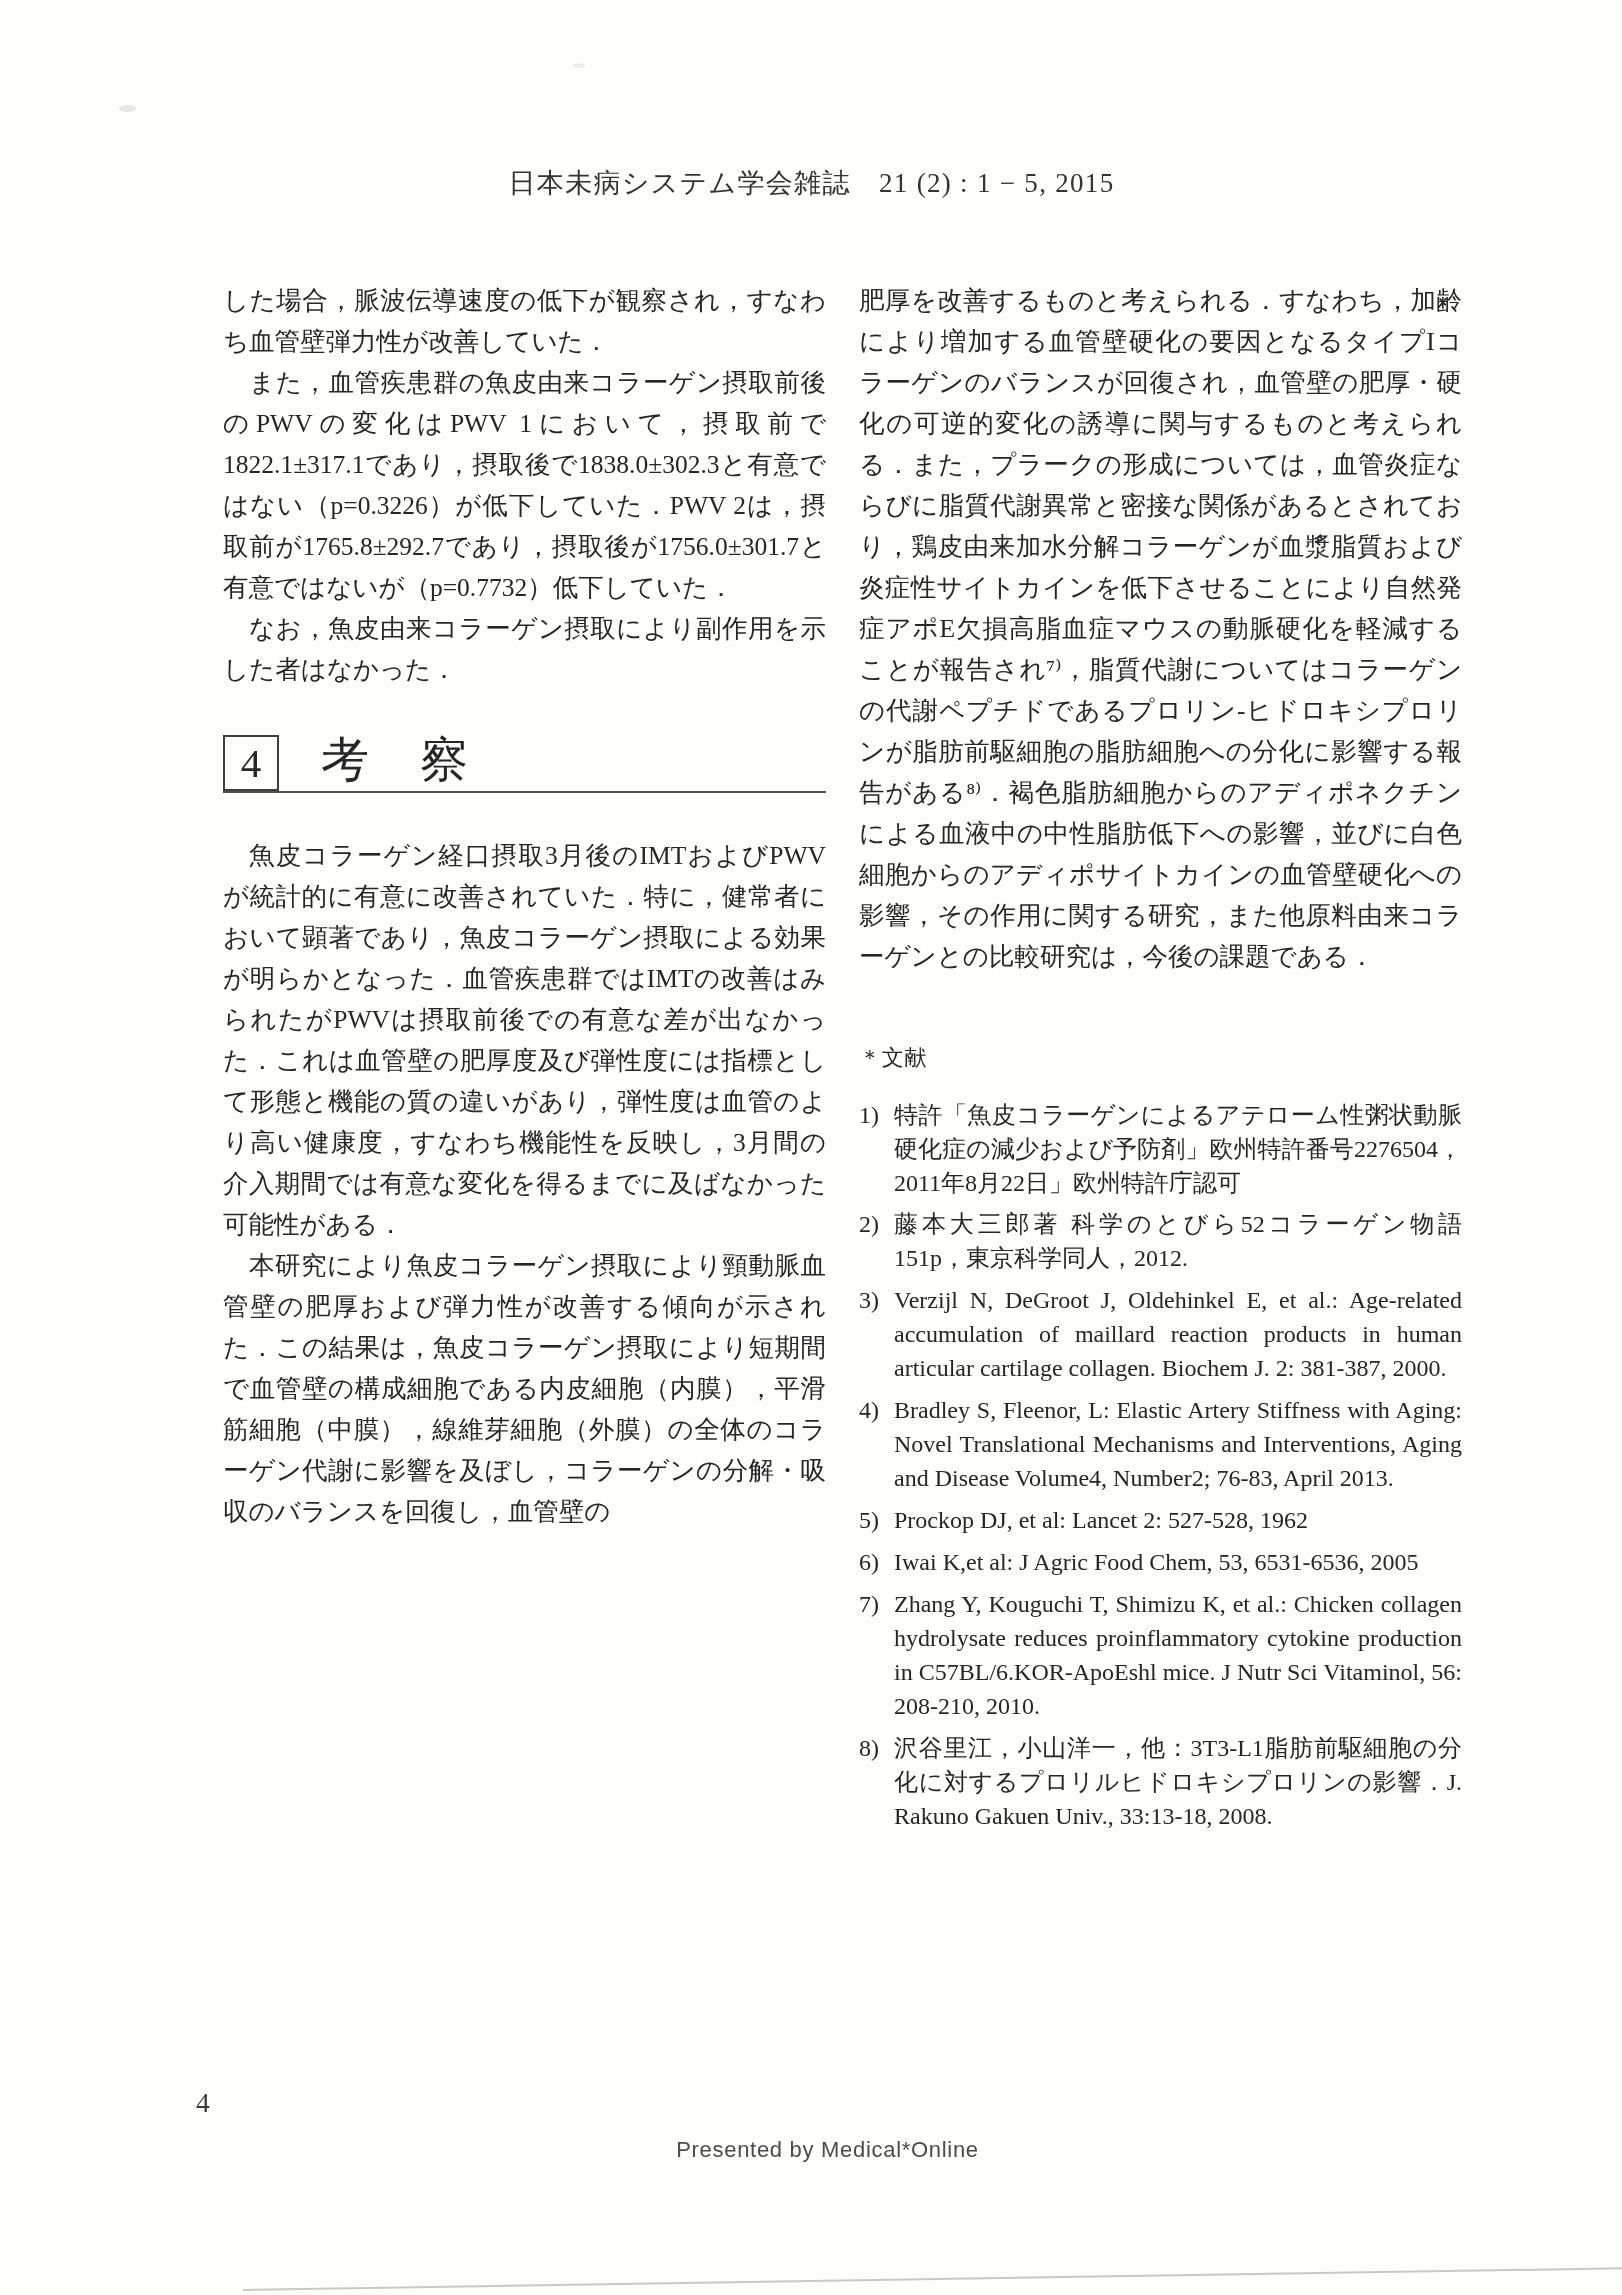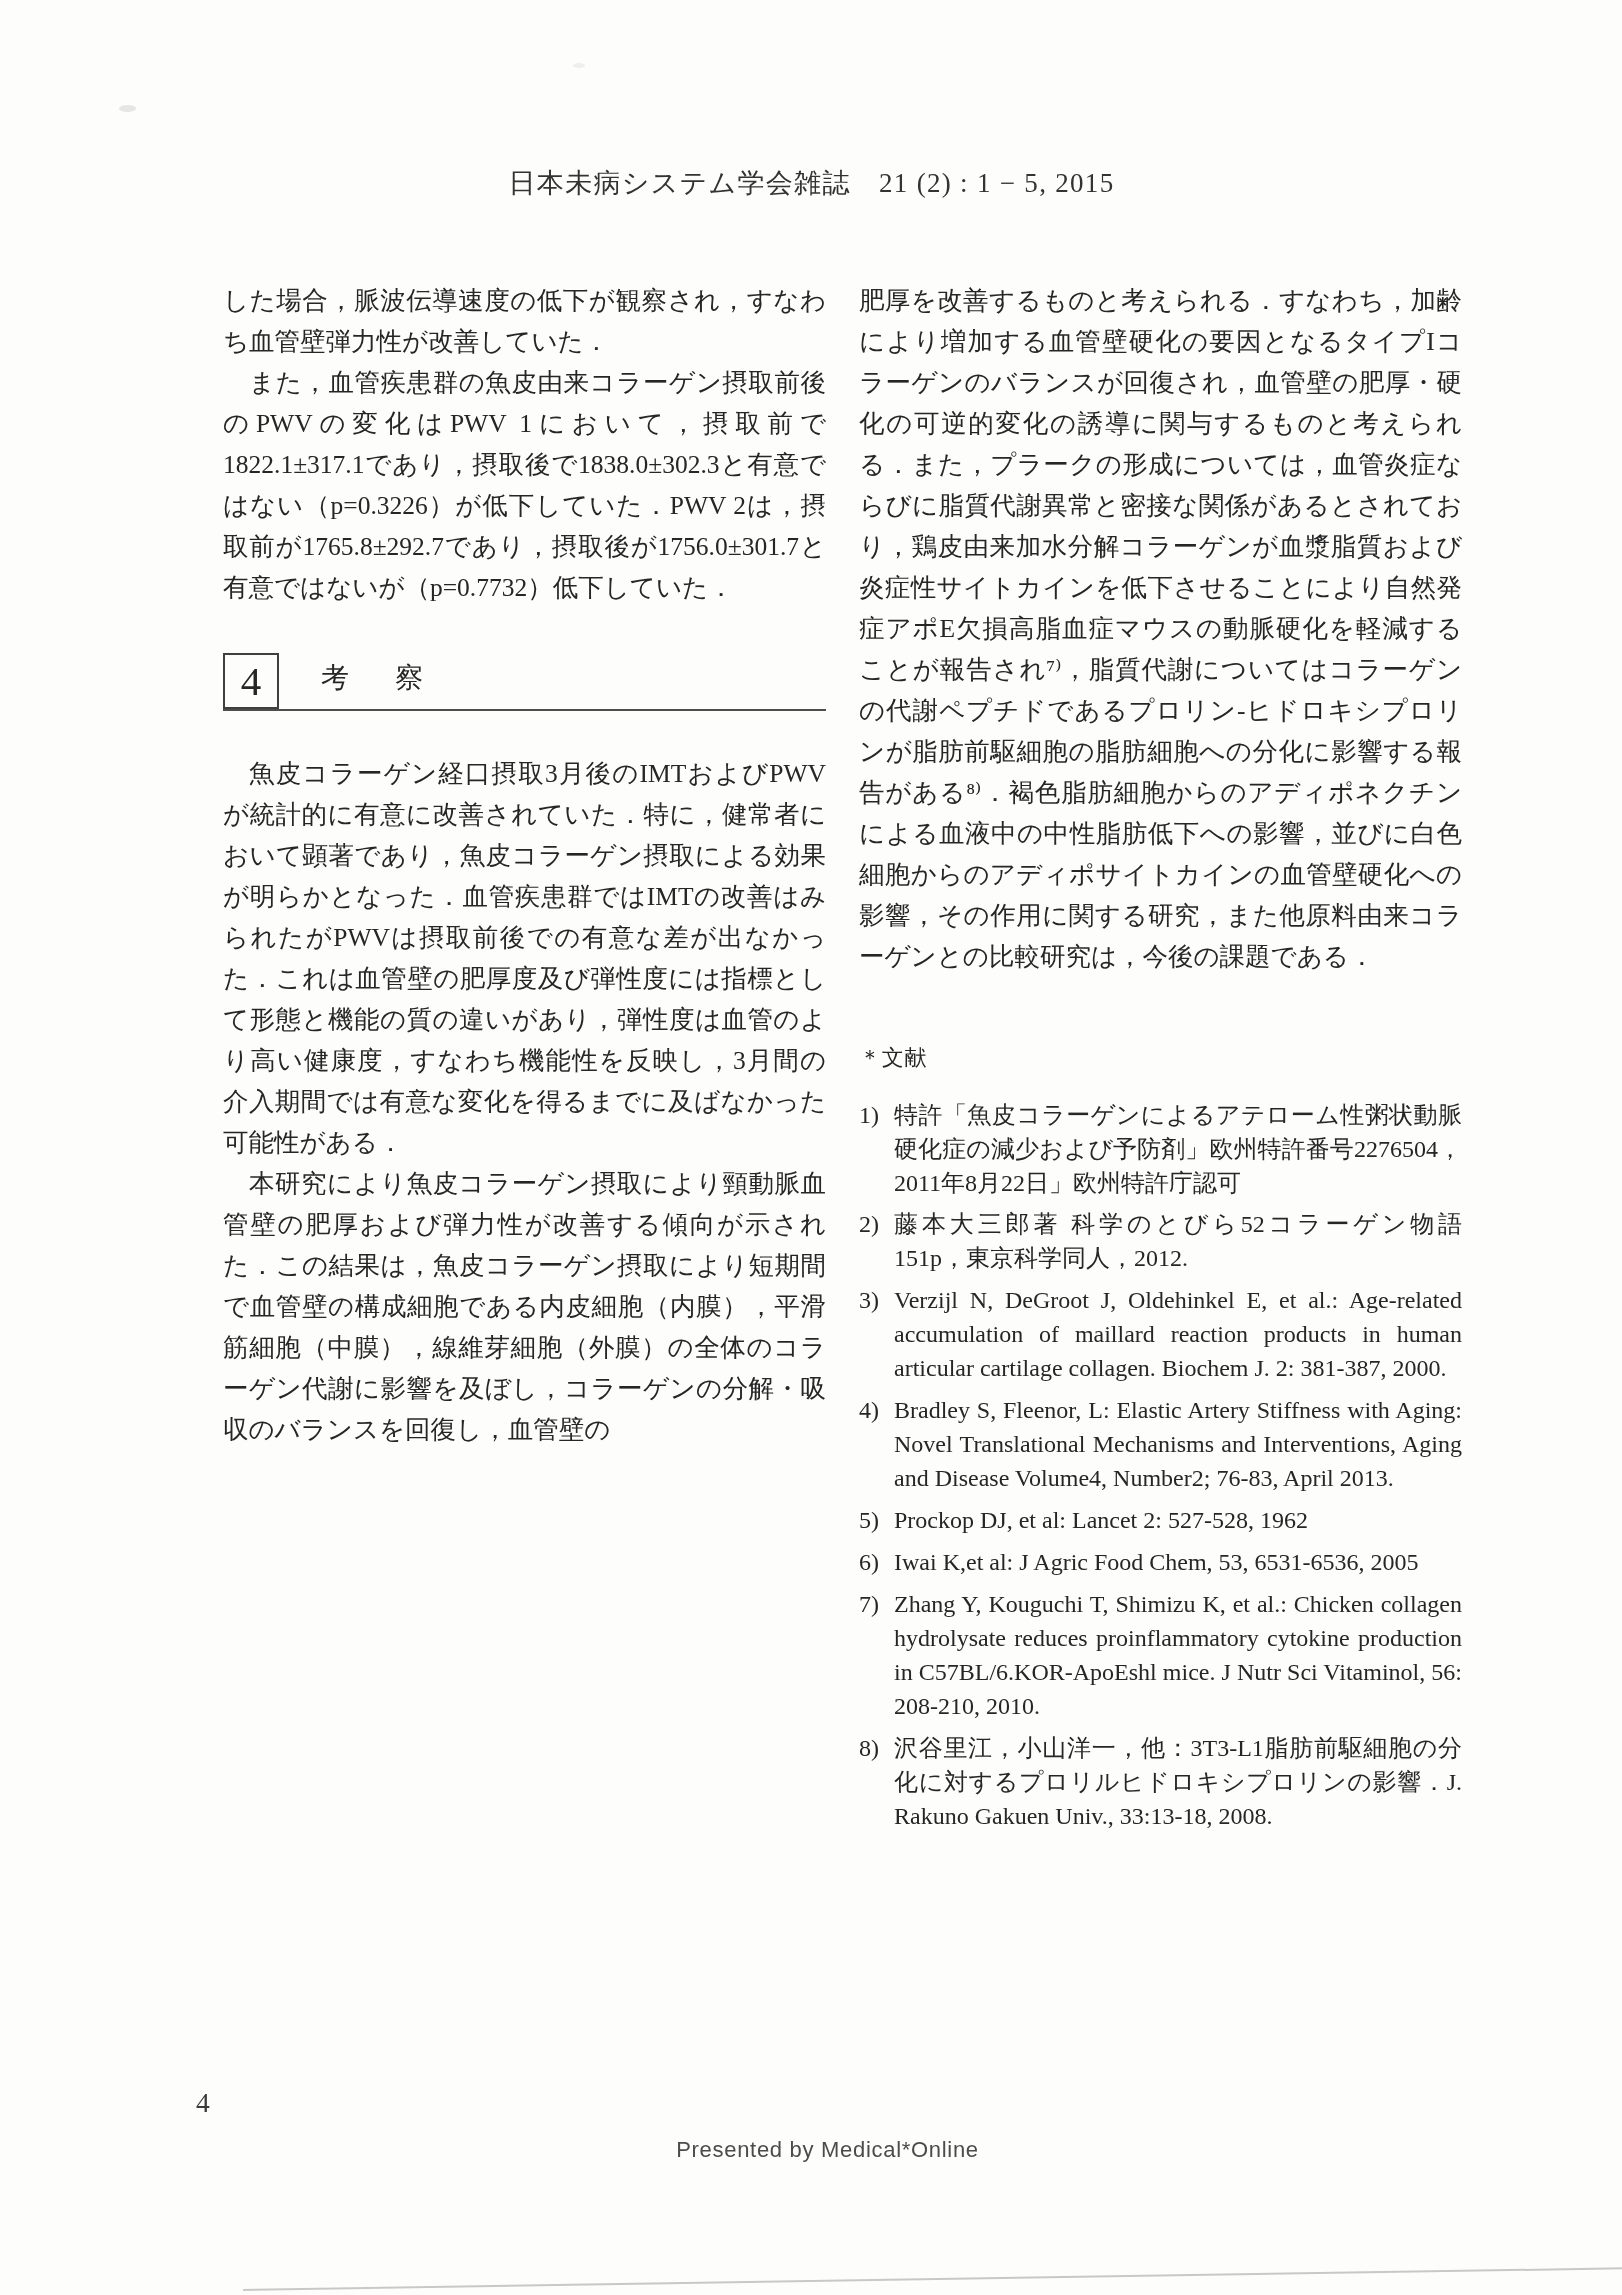--- a/index.html
+++ b/index.html
@@ -38,21 +38,21 @@
   .secnum-box{
     width:56px;height:56px;
     border:2px solid #3f3f3f;
     display:flex;align-items:center;justify-content:center;
     font-size:41px;line-height:1;
     box-sizing:border-box;
     align-self:flex-end;
   }
   .sectitle{
     margin-left:42px;
-    font-size:28px;
+    font-size:48px;
     letter-spacing:19.6px;
     line-height:1;
   }
   .refs-heading{
     margin-top:60px;
     font-size:22px;
     letter-spacing:0.7px;
   }
   .ref-list{margin-top:19.6px;}
   .ref{
@@ -94,20 +94,21 @@
 <div class="page">
 
   <div class="speck1"></div>
   <div class="speck2"></div>
 
   <div class="journal-header">日本未病システム学会雑誌　21 (2) : 1 − 5, 2015</div>
 
   <div class="col col-left">
     <p class="noindent">した場合，脈波伝導速度の低下が観察され，すなわち血管壁弾力性が改善していた．</p>
     <p class="indent">また，血管疾患群の魚皮由来コラーゲン摂取前後のPWVの変化はPWV 1において，摂取前で1822.1±317.1であり，摂取後で1838.0±302.3と有意ではない（p=0.3226）が低下していた．PWV 2は，摂取前が1765.8±292.7であり，摂取後が1756.0±301.7と有意ではないが（p=0.7732）低下していた．</p>
+    <p class="indent">なお，魚皮由来コラーゲン摂取により副作用を示した者はなかった．</p>
 
     <div class="section-heading">
       <span class="secnum-box">
           <span>4</span>
         </span>
       <span class="sectitle">考 察</span>
     </div>
 
     <p class="indent">魚皮コラーゲン経口摂取3月後のIMTおよびPWVが統計的に有意に改善されていた．特に，健常者において顕著であり，魚皮コラーゲン摂取による効果が明らかとなった．血管疾患群ではIMTの改善はみられたがPWVは摂取前後での有意な差が出なかった．これは血管壁の肥厚度及び弾性度には指標として形態と機能の質の違いがあり，弾性度は血管のより高い健康度，すなわち機能性を反映し，3月間の介入期間では有意な変化を得るまでに及ばなかった可能性がある．</p>
     <p class="indent">本研究により魚皮コラーゲン摂取により頸動脈血管壁の肥厚および弾力性が改善する傾向が示された．この結果は，魚皮コラーゲン摂取により短期間で血管壁の構成細胞である内皮細胞（内膜），平滑筋細胞（中膜），線維芽細胞（外膜）の全体のコラーゲン代謝に影響を及ぼし，コラーゲンの分解・吸収のバランスを回復し，血管壁の</p>

